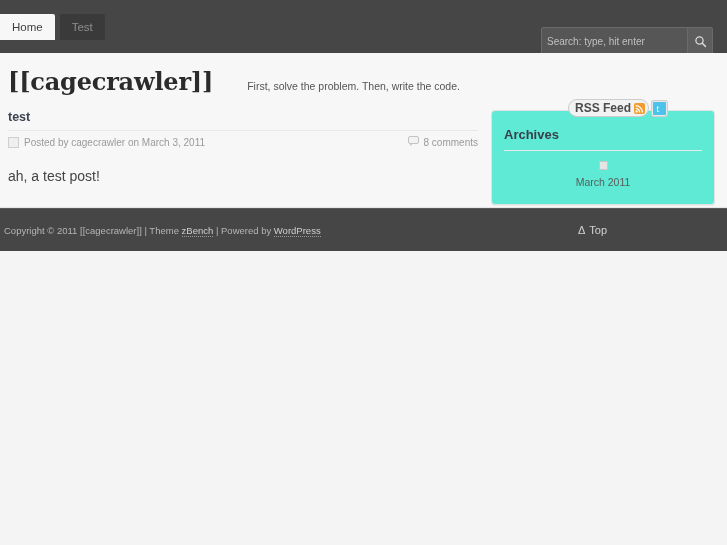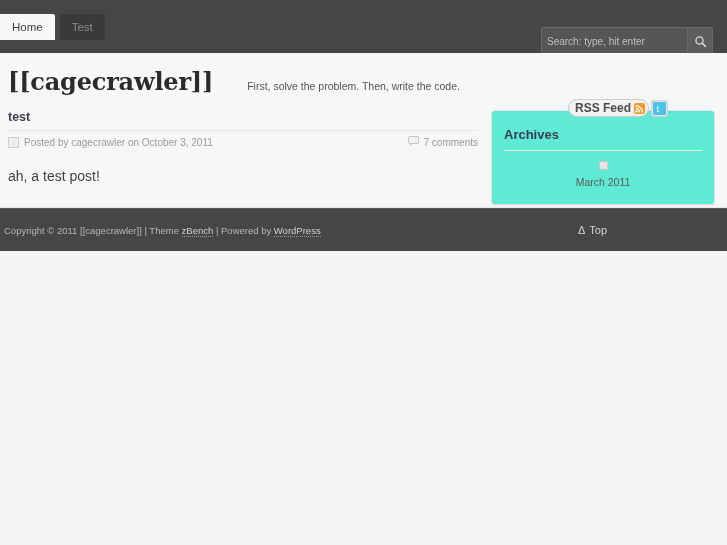--- a/index.html
+++ b/index.html
@@ -302,30 +302,30 @@
   </div>
 
   <div class="columns">
 
     <div class="content">
       <h2 class="post-title">test</h2>
 
       <div class="post-meta">
         <div class="meta-left">
           <span class="icon-sq"></span>
-          <span>Posted by cagecrawler on October 3, 2011</span>
+          <span>Posted by cagecrawler on March 3, 2011</span>
         </div>
         <div class="meta-right">
           <span>
             <svg width="11" height="10" viewBox="0 0 11 10">
               <rect x="0.5" y="0.5" width="10" height="7" rx="1.5" fill="#f2f2f2" stroke="#c3c3c3"></rect>
               <path d="M2.5 7.5 L2.5 9.3 L4.6 7.5 Z" fill="#f2f2f2" stroke="#c3c3c3" stroke-width="0.8"></path>
             </svg>
           </span>
-          <span>7 comments</span>
+          <span>8 comments</span>
         </div>
       </div>
 
       <div class="post-body">ah, a test post!</div>
     </div>
 
     <div class="sidebar">
 
       <div class="social">
         <div class="rss-pill">

